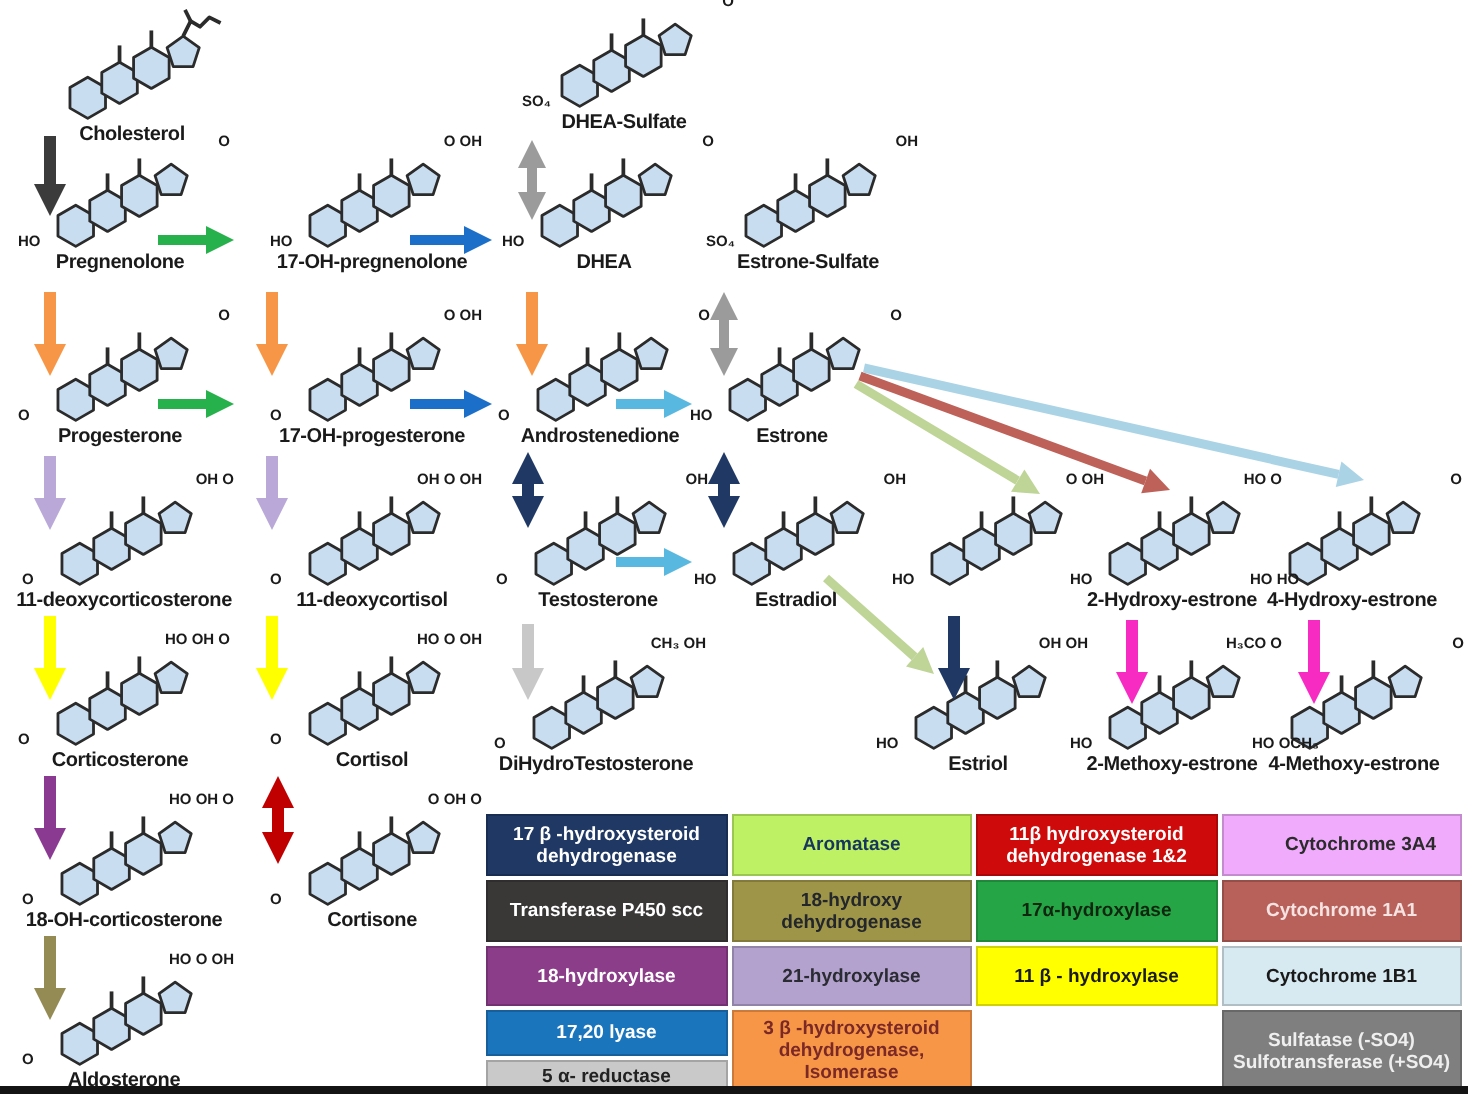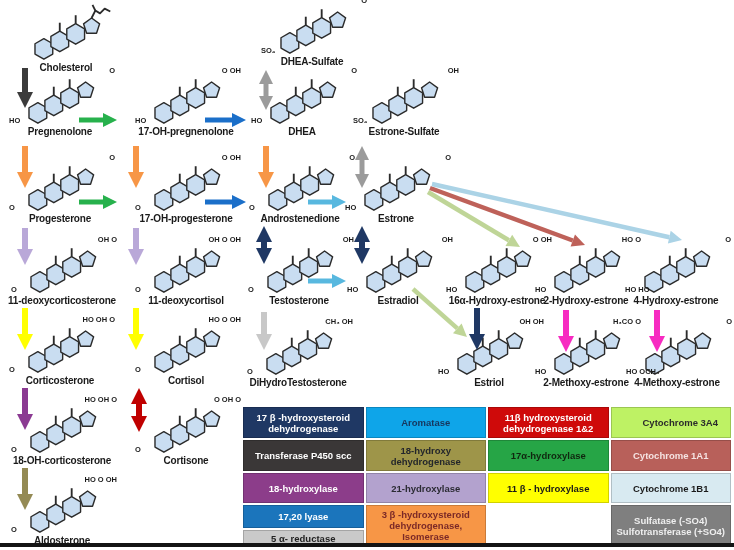--- a/index.html
+++ b/index.html
@@ -242,21 +242,20 @@
         <svg width="88" height="58" viewBox="0 -4 88 62">
           <polygon points="15.0,33.0 5.5,38.5 5.5,49.5 15.0,55.0 24.5,49.5 24.5,38.5" fill="#C9DDF1" stroke="#2b2b2b" stroke-width="1.5" stroke-linejoin="round"></polygon>
           <polygon points="32.0,25.0 22.5,30.5 22.5,41.5 32.0,47.0 41.5,41.5 41.5,30.5" fill="#C9DDF1" stroke="#2b2b2b" stroke-width="1.5" stroke-linejoin="round"></polygon>
           <polygon points="49.0,17.0 39.5,22.5 39.5,33.5 49.0,39.0 58.5,33.5 58.5,22.5" fill="#C9DDF1" stroke="#2b2b2b" stroke-width="1.5" stroke-linejoin="round"></polygon>
           <polygon points="66.0,11.0 57.4,17.2 60.7,27.3 71.3,27.3 74.6,17.2" fill="#C9DDF1" stroke="#2b2b2b" stroke-width="1.5" stroke-linejoin="round"></polygon>
           <line x1="32" y1="25" x2="32" y2="16" stroke="#2b2b2b" stroke-width="2"></line>
           <line x1="49" y1="17" x2="49" y2="8" stroke="#2b2b2b" stroke-width="2"></line>
         </svg>
         <span class="sub sub-bot">HO</span>
       </div>
-      <div class="label">16α-Hydroxy-estrone</div>
     </div>
     <div class="node" style="left: 501px; top: 237px;">
       <div class="struct">
         <span class="sub sub-top">HO O</span>
         <svg width="88" height="58" viewBox="0 -4 88 62">
           <polygon points="15.0,33.0 5.5,38.5 5.5,49.5 15.0,55.0 24.5,49.5 24.5,38.5" fill="#C9DDF1" stroke="#2b2b2b" stroke-width="1.5" stroke-linejoin="round"></polygon>
           <polygon points="32.0,25.0 22.5,30.5 22.5,41.5 32.0,47.0 41.5,41.5 41.5,30.5" fill="#C9DDF1" stroke="#2b2b2b" stroke-width="1.5" stroke-linejoin="round"></polygon>
           <polygon points="49.0,17.0 39.5,22.5 39.5,33.5 49.0,39.0 58.5,33.5 58.5,22.5" fill="#C9DDF1" stroke="#2b2b2b" stroke-width="1.5" stroke-linejoin="round"></polygon>
           <polygon points="66.0,11.0 57.4,17.2 60.7,27.3 71.3,27.3 74.6,17.2" fill="#C9DDF1" stroke="#2b2b2b" stroke-width="1.5" stroke-linejoin="round"></polygon>
           <line x1="32" y1="25" x2="32" y2="16" stroke="#2b2b2b" stroke-width="2"></line>
@@ -535,24 +534,24 @@
         <polygon points="566,352 558.0,336.0 574.0,336.0" fill="#F72BC1"></polygon>
       </g>
       <g>
         <line x1="657.0" y1="310.0" x2="657.0" y2="336.0" stroke="#F72BC1" stroke-width="6"></line>
         <polygon points="657,352 649.0,336.0 665.0,336.0" fill="#F72BC1"></polygon>
       </g>
     </svg>
   <div id="legend">
       <div class="cell" style="background: rgb(31, 56, 100); color: rgb(255, 255, 255); grid-area: 1 / 1;">17 β -hydroxysteroid
 dehydrogenase</div>
-      <div class="cell" style="background: #0ea5e9; color: rgb(23, 54, 93); grid-area: 1 / 2;">Aromatase</div>
+      <div class="cell" style="background: #bef264; color: rgb(23, 54, 93); grid-area: 1 / 2;">Aromatase</div>
       <div class="cell" style="background: rgb(207, 10, 10); color: rgb(255, 255, 255); grid-area: 1 / 3;">11β hydroxysteroid
 dehydrogenase 1&amp;2</div>
-      <div class="cell" style="background: #bef264; color: rgb(43, 43, 43); grid-area: 1 / 4; padding-left: 21px;">Cytochrome 3A4</div>
+      <div class="cell" style="background: #f0abfc; color: rgb(43, 43, 43); grid-area: 1 / 4; padding-left: 21px;">Cytochrome 3A4</div>
       <div class="cell" style="background: rgb(58, 55, 55); color: rgb(255, 255, 255); grid-area: 2 / 1;">Transferase P450 scc</div>
       <div class="cell" style="background: rgb(158, 149, 73); color: rgb(35, 38, 43); grid-area: 2 / 2;">18-hydroxy
 dehydrogenase</div>
       <div class="cell" style="background: rgb(38, 165, 70); color: rgb(16, 39, 15); grid-area: 2 / 3;">17α-hydroxylase</div>
       <div class="cell" style="background: rgb(184, 96, 90); color: rgb(245, 227, 226); grid-area: 2 / 4;">Cytochrome 1A1</div>
       <div class="cell" style="background: rgb(140, 61, 138); color: rgb(255, 255, 255); grid-area: 3 / 1;">18-hydroxylase</div>
       <div class="cell" style="background: rgb(179, 162, 206); color: rgb(43, 43, 51); grid-area: 3 / 2;">21-hydroxylase</div>
       <div class="cell" style="background: rgb(255, 255, 0); color: rgb(26, 26, 26); grid-area: 3 / 3;">11 β - hydroxylase</div>
       <div class="cell" style="background: rgb(216, 234, 241); color: rgb(26, 26, 26); grid-area: 3 / 4; text-align: right;">Cytochrome 1B1</div>
       <div class="cell" style="background: rgb(27, 117, 188); color: rgb(255, 255, 255); grid-area: 4 / 1;">17,20 lyase</div>

